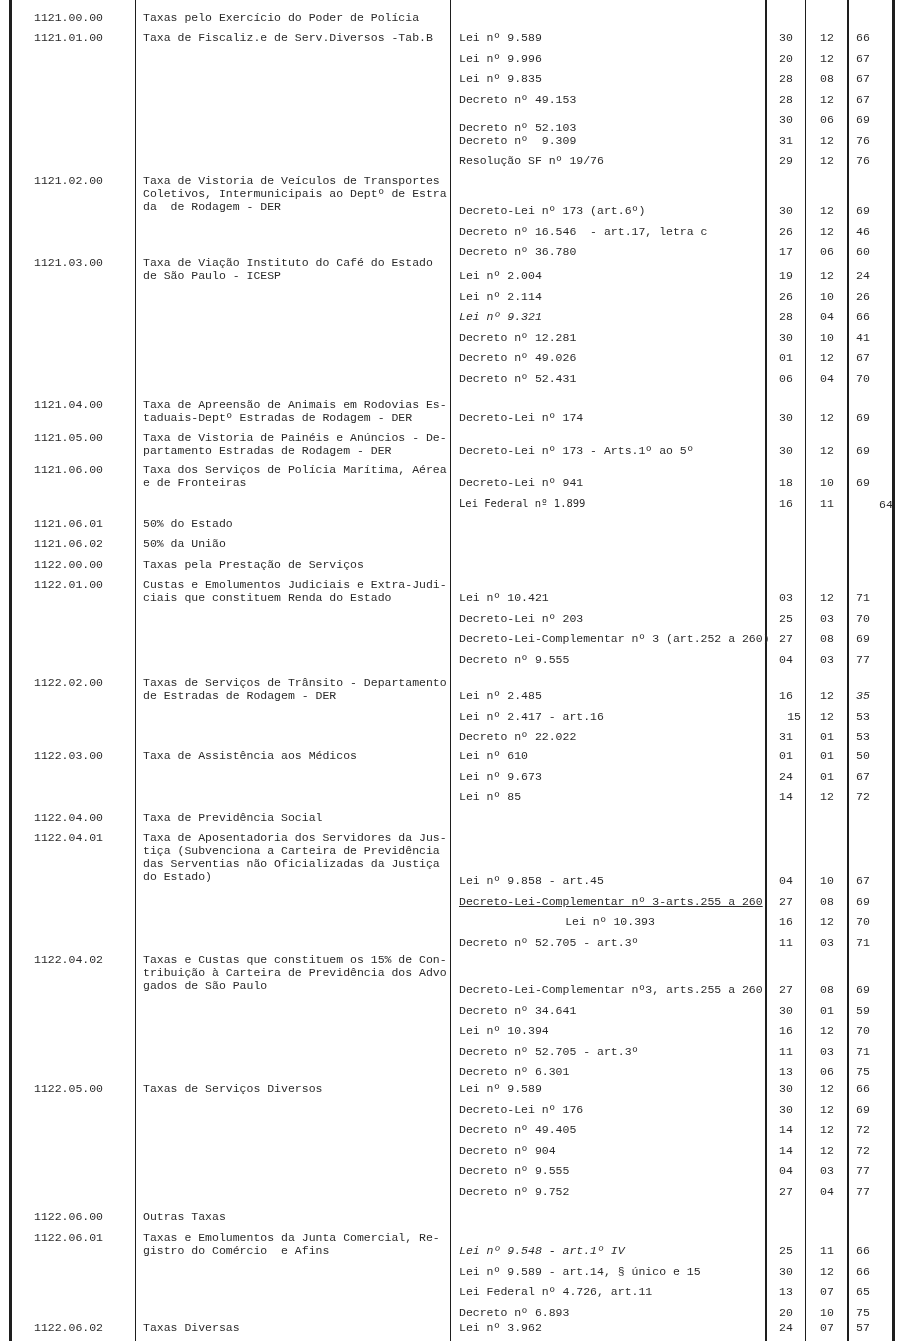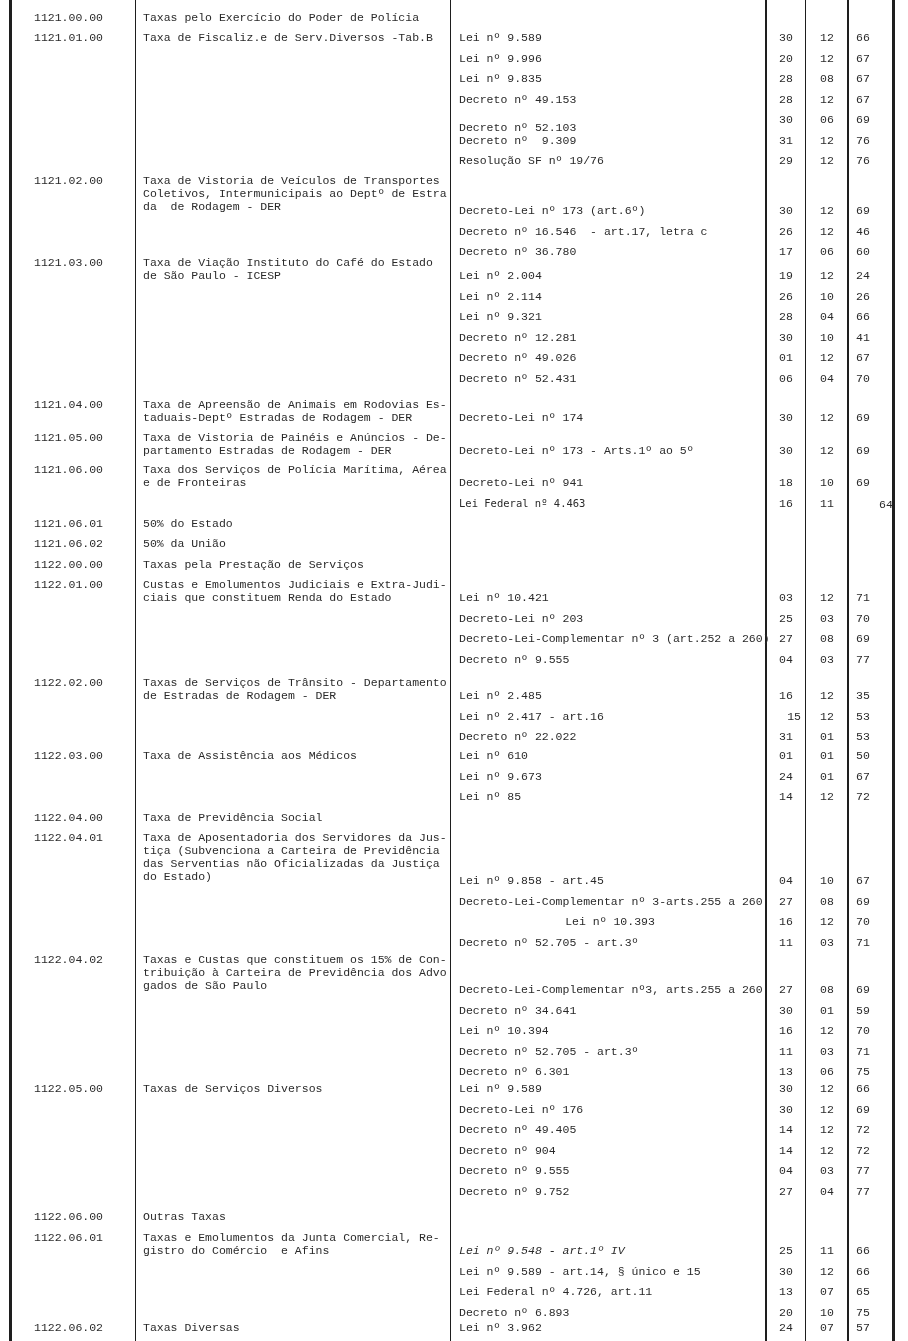--- a/index.html
+++ b/index.html
@@ -87,21 +87,21 @@
       <div class="cell code">1121.03.00</div>
       <div class="cell desc"><div>Taxa de Viação Instituto do Café do Estado</div><div>de São Paulo - ICESP</div></div>
       <div class="cell leg" style="top:13px;">Lei nº 2.004</div>
       <div class="cell day" style="top:13px;">19</div>
       <div class="cell mon" style="top:13px;">12</div>
       <div class="cell yr" style="top:13px;">24</div>
       <div class="cell leg" style="top:33.5px;">Lei nº 2.114</div>
       <div class="cell day" style="top:33.5px;">26</div>
       <div class="cell mon" style="top:33.5px;">10</div>
       <div class="cell yr" style="top:33.5px;">26</div>
-      <div class="cell leg" style="top:54px;">Lei nº 9.321</div>
+      <div class="cell leg" style="top:54px;font-style:italic;">Lei nº 9.321</div>
       <div class="cell day" style="top:54px;">28</div>
       <div class="cell mon" style="top:54px;">04</div>
       <div class="cell yr" style="top:54px;">66</div>
       <div class="cell leg" style="top:74.5px;">Decreto nº 12.281</div>
       <div class="cell day" style="top:74.5px;">30</div>
       <div class="cell mon" style="top:74.5px;">10</div>
       <div class="cell yr" style="top:74.5px;">41</div>
       <div class="cell leg" style="top:95px;">Decreto nº 49.026</div>
       <div class="cell day" style="top:95px;">01</div>
       <div class="cell mon" style="top:95px;">12</div>
@@ -127,21 +127,21 @@
       <div class="cell mon" style="top:13px;">12</div>
       <div class="cell yr" style="top:13px;">69</div>
     </div>
     <div class="row" style="top:463px;">
       <div class="cell code">1121.06.00</div>
       <div class="cell desc"><div>Taxa dos Serviços de Polícia Marítima, Aérea</div><div>e de Fronteiras</div></div>
       <div class="cell leg" style="top:13px;">Decreto-Lei nº 941</div>
       <div class="cell day" style="top:13px;">18</div>
       <div class="cell mon" style="top:13px;">10</div>
       <div class="cell yr" style="top:13px;">69</div>
-      <div class="cell leg federal" style="top:33.5px;">Lei Federal nº 4.463</div>
+      <div class="cell leg federal" style="top:33.5px;">Lei Federal nº 1.899</div>
       <div class="cell day" style="top:33.5px;">16</div>
       <div class="cell mon" style="top:33.5px;">11</div>
       <div class="cell yr" style="top:35px;margin-left:23px;">64</div>
     </div>
     <div class="row" style="top:517px;">
       <div class="cell code">1121.06.01</div>
       <div class="cell desc"><div>50% do Estado</div></div>
     </div>
     <div class="row" style="top:537px;">
       <div class="cell code">1121.06.02</div>
@@ -170,21 +170,21 @@
       <div class="cell day" style="top:74.5px;">04</div>
       <div class="cell mon" style="top:74.5px;">03</div>
       <div class="cell yr" style="top:74.5px;">77</div>
     </div>
     <div class="row" style="top:676px;">
       <div class="cell code">1122.02.00</div>
       <div class="cell desc"><div>Taxas de Serviços de Trânsito - Departamento</div><div>de Estradas de Rodagem - DER</div></div>
       <div class="cell leg" style="top:13px;">Lei nº 2.485</div>
       <div class="cell day" style="top:13px;">16</div>
       <div class="cell mon" style="top:13px;">12</div>
-      <div class="cell yr" style="top:13px;">35</div>
+      <div class="cell yr" style="top:13px;font-style:italic;">35</div>
       <div class="cell leg" style="top:33.5px;">Lei nº 2.417 - art.16</div>
       <div class="cell day" style="top:33.5px;text-align:right;">15</div>
       <div class="cell mon" style="top:33.5px;">12</div>
       <div class="cell yr" style="top:33.5px;">53</div>
       <div class="cell leg" style="top:54px;">Decreto nº 22.022</div>
       <div class="cell day" style="top:54px;">31</div>
       <div class="cell mon" style="top:54px;">01</div>
       <div class="cell yr" style="top:54px;">53</div>
     </div>
     <div class="row" style="top:749px;">
@@ -207,21 +207,21 @@
       <div class="cell code">1122.04.00</div>
       <div class="cell desc"><div>Taxa de Previdência Social</div></div>
     </div>
     <div class="row" style="top:831px;">
       <div class="cell code">1122.04.01</div>
       <div class="cell desc"><div>Taxa de Aposentadoria dos Servidores da Jus-</div><div>tiça (Subvenciona a Carteira de Previdência</div><div>das Serventias não Oficializadas da Justiça</div><div>do Estado)</div></div>
       <div class="cell leg" style="top:43px;">Lei nº 9.858 - art.45</div>
       <div class="cell day" style="top:43px;">04</div>
       <div class="cell mon" style="top:43px;">10</div>
       <div class="cell yr" style="top:43px;">67</div>
-      <div class="cell leg" style="top:63.5px;">Decreto-Lei-Complementar nº 3-arts.255 a 260</div>
+      <div class="cell leg" style="top:63.5px;text-decoration:underline;">Decreto-Lei-Complementar nº 3-arts.255 a 260</div>
       <div class="cell day" style="top:63.5px;">27</div>
       <div class="cell mon" style="top:63.5px;">08</div>
       <div class="cell yr" style="top:63.5px;">69</div>
       <div class="cell leg" style="top:84px;text-align:center;">Lei nº 10.393</div>
       <div class="cell day" style="top:84px;">16</div>
       <div class="cell mon" style="top:84px;">12</div>
       <div class="cell yr" style="top:84px;">70</div>
       <div class="cell leg" style="top:104.5px;">Decreto nº 52.705 - art.3º</div>
       <div class="cell day" style="top:104.5px;">11</div>
       <div class="cell mon" style="top:104.5px;">03</div>

